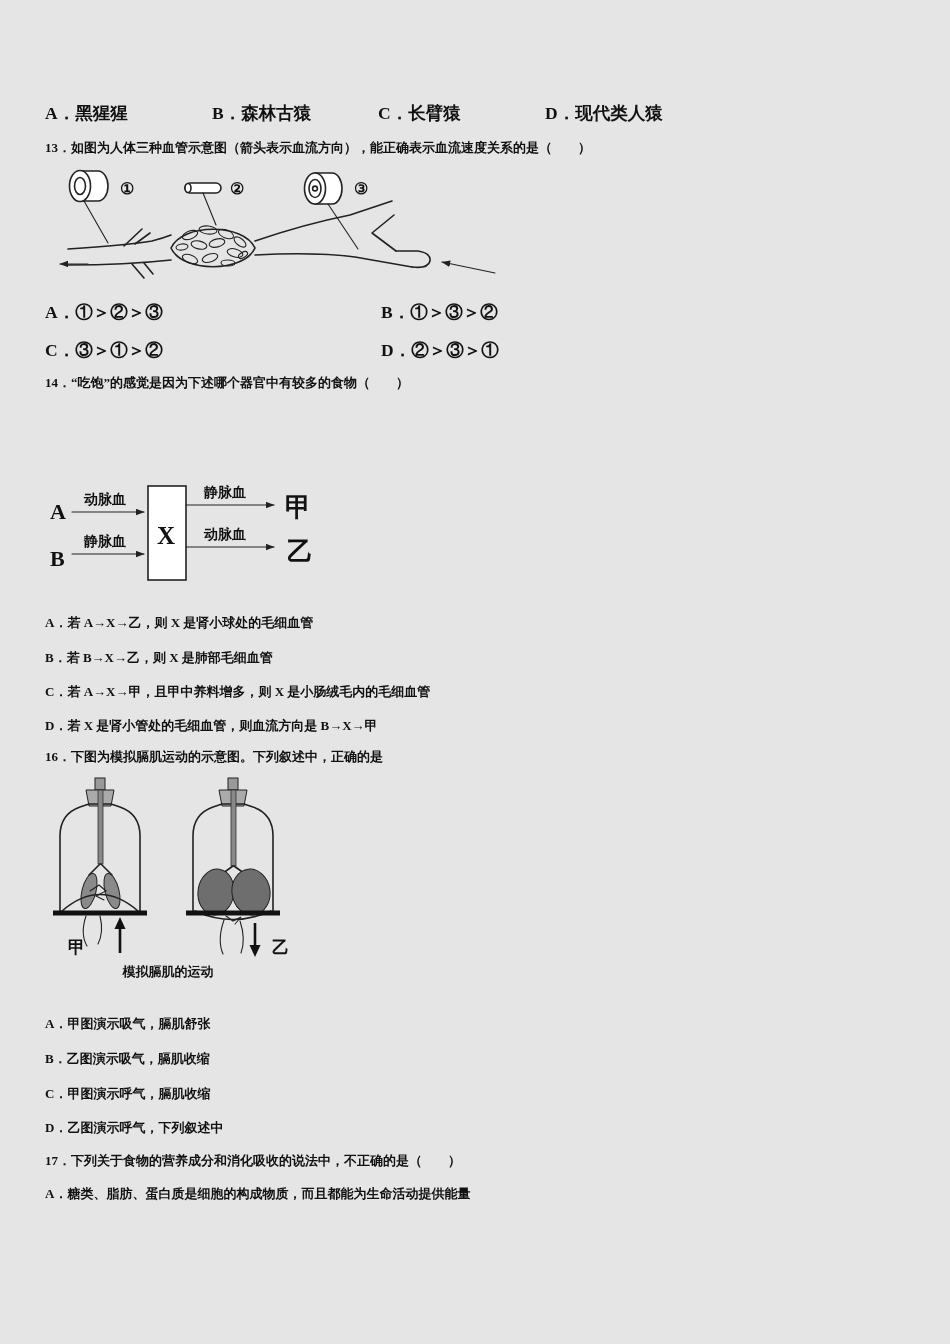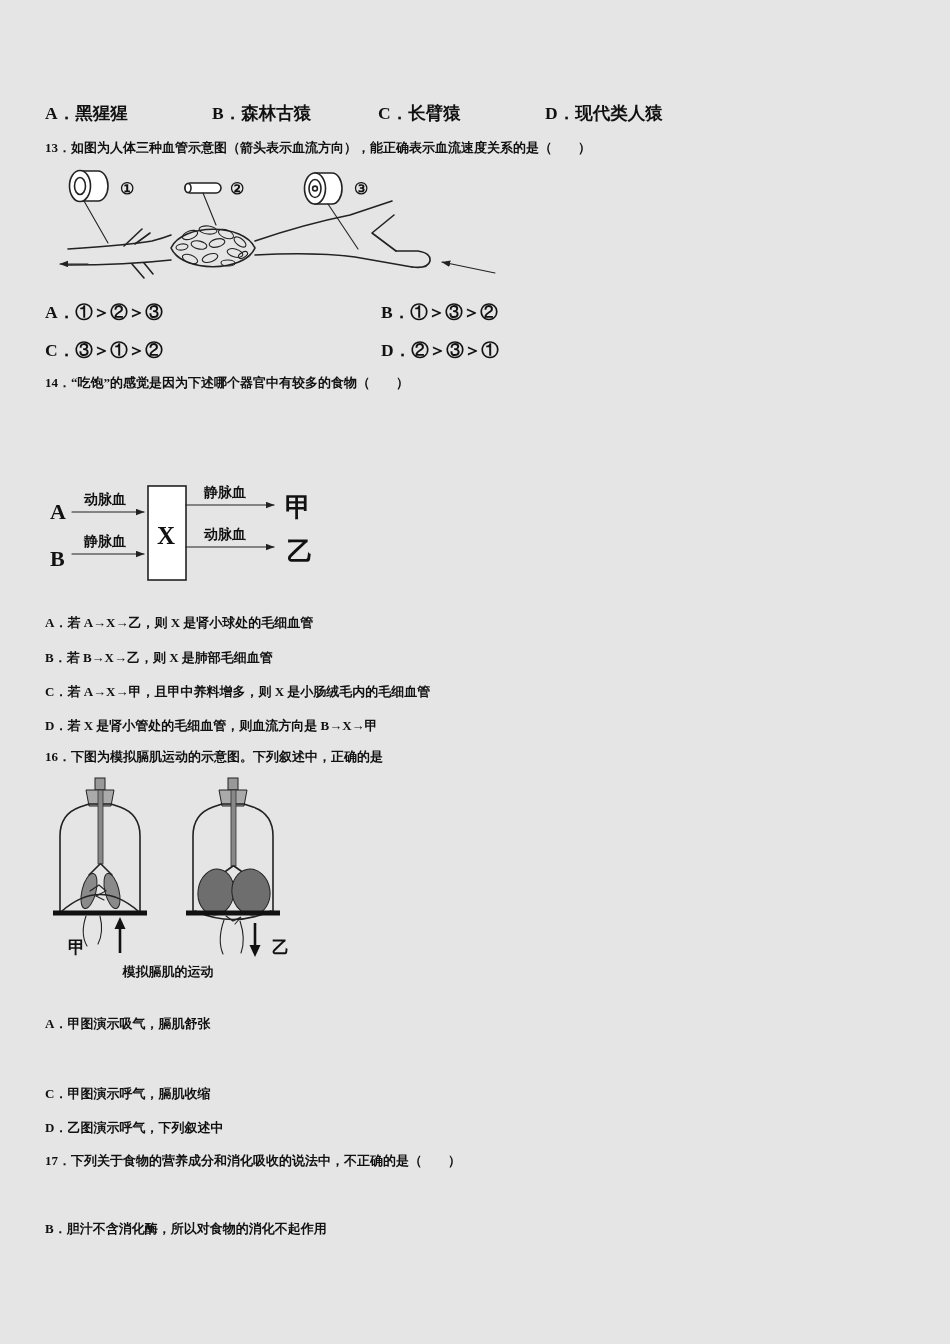--- a/index.html
+++ b/index.html
@@ -174,19 +174,20 @@
       <line x1="138" y1="137" x2="232" y2="137" stroke="#111" stroke-width="5"></line>
       <path class="sketch-thin" stroke="#444" d="M176,144 q-7,20 -1,34 M192,145 q6,18 1,32"></path>
       <line x1="207" y1="147" x2="207" y2="174" stroke="#111" stroke-width="2.6"></line>
       <polygon points="207,181 201.5,169 212.5,169" fill="#111"></polygon>
       <text x="224" y="177" font-size="17">乙</text>
     </g>
     <text x="120" y="200" font-size="13" text-anchor="middle" font-weight="bold">模拟膈肌的运动</text>
   </svg>
 
   <div class="line" style="top:1012px">A．甲图演示吸气，膈肌舒张</div>
+  <div class="line" style="top:1047px">B．乙图演示吸气，膈肌收缩</div>
   <div class="line" style="top:1082px">C．甲图演示呼气，膈肌收缩</div>
   <div class="line" style="top:1116px">D．乙图演示呼气，下列叙述中</div>
 
   <div class="line" style="top:1149px">17．下列关于食物的营养成分和消化吸收的说法中，不正确的是（　　）</div>
-  <div class="line" style="top:1217px">B．胆汁不含消化酶，所以对食物的消化不起作用</div>
+  <div class="line" style="top:1182px">A．糖类、脂肪、蛋白质是细胞的构成物质，而且都能为生命活动提供能量</div>
 
 </div>
 
 </body></html>

